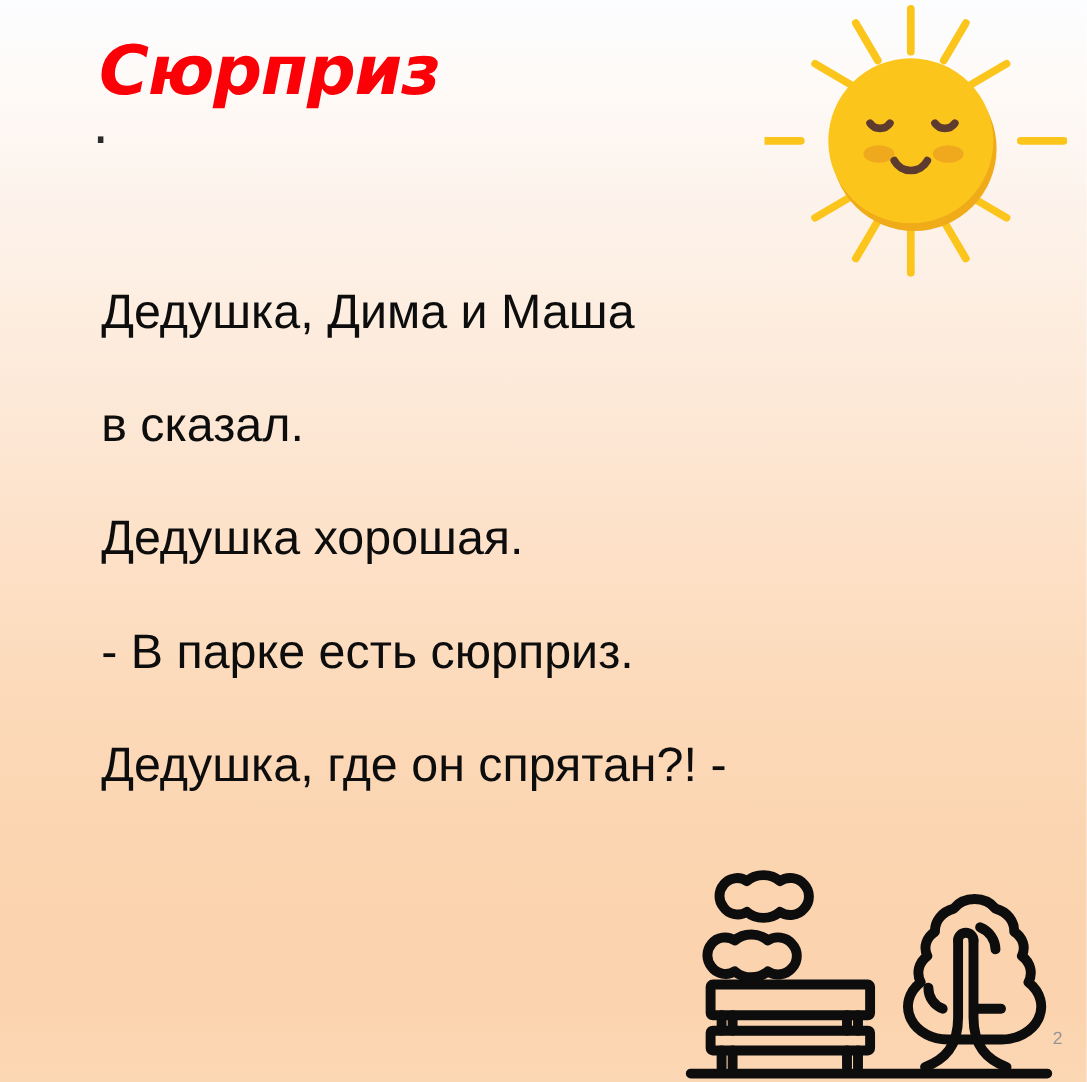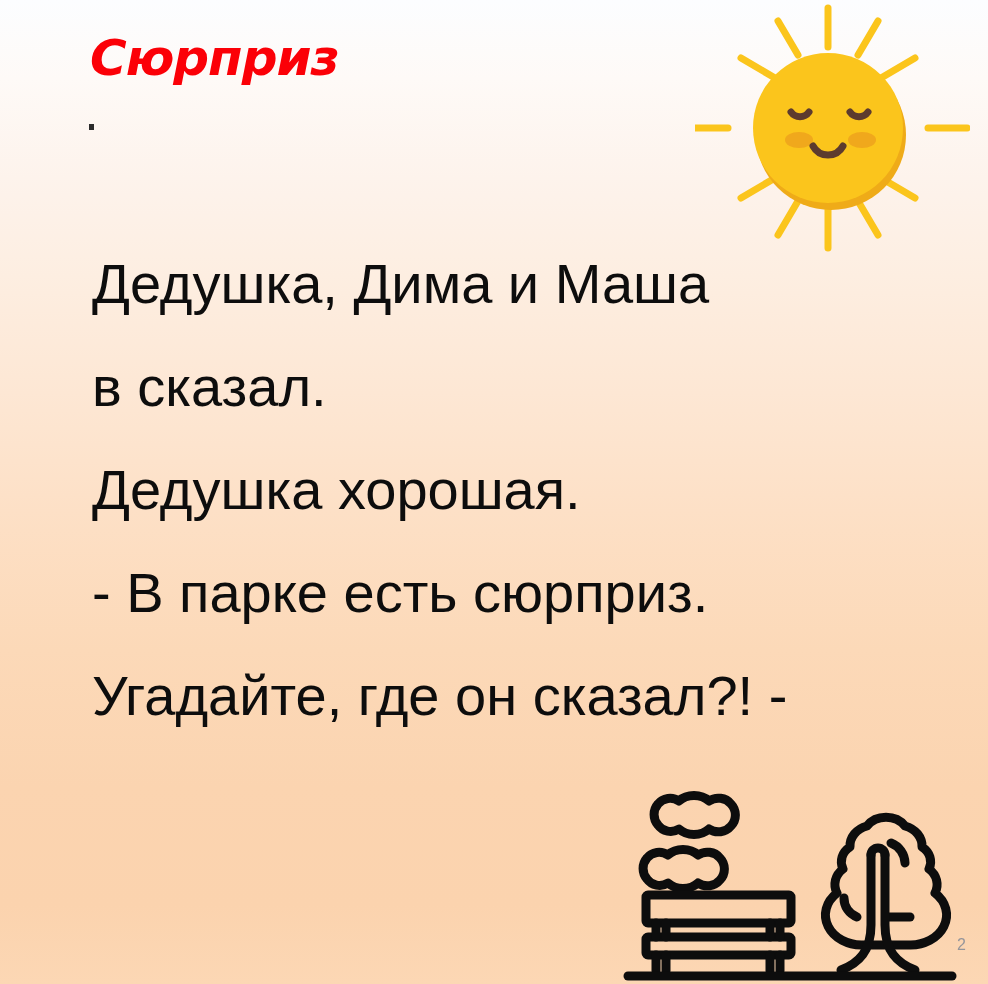--- a/index.html
+++ b/index.html
@@ -28,21 +28,21 @@
         #fbd3ae 92%,
         #fcd7b4 100%);
   }
 
   
   #title {
     position: absolute;
     left: 90px;
     top: 33px;
     font-family: "DejaVu Sans", sans-serif;
-    font-size: 50px;
+    font-size: 62px;
     font-weight: 700;
     font-style: italic;
     letter-spacing: -1px;
     color: #fb0007;
     white-space: nowrap;
     line-height: 1;
   }
 
   #title-dot {
     position: absolute;
@@ -55,21 +55,21 @@
 
   
   #body-text {
     position: absolute;
     left: 92px;
     top: 232px;
     width: 830px;
   }
   .body-line {
     font-family: "Liberation Sans", sans-serif;
-    font-size: 56px;
+    font-size: 44px;
     font-weight: 400;
     color: #0d0d0d;
     line-height: 103px;
     white-space: nowrap;
   }
 
   
   #sun {
     position: absolute;
     left: 695px;
@@ -136,21 +136,21 @@
 
       <path d="M 118 146 a 17 17 0 0 0 30 0" fill="none" stroke="#5d3b2e" stroke-width="7" stroke-linecap="round"></path>
     </svg>
   </div>
 
   <div id="body-text">
     <div class="body-line">Дедушка, Дима и Маша</div>
     <div class="body-line">в сказал.</div>
     <div class="body-line">Дедушка хорошая.</div>
     <div class="body-line">- В парке есть сюрприз.</div>
-    <div class="body-line">Угадайте, где он сказал?! -</div>
+    <div class="body-line">Дедушка, где он спрятан?! -</div>
   </div>
 
   <div id="park">
     <svg width="360" height="219" viewBox="0 0 360 219">
       <g fill="none" stroke="#0d0d0d" stroke-width="9" stroke-linecap="round" stroke-linejoin="round">
 
         <path d="M 38 39
                  a 16 16 0 0 0 0 21
                  a 15 14 0 0 0 21 4
                  a 20 16 0 0 0 30 0

